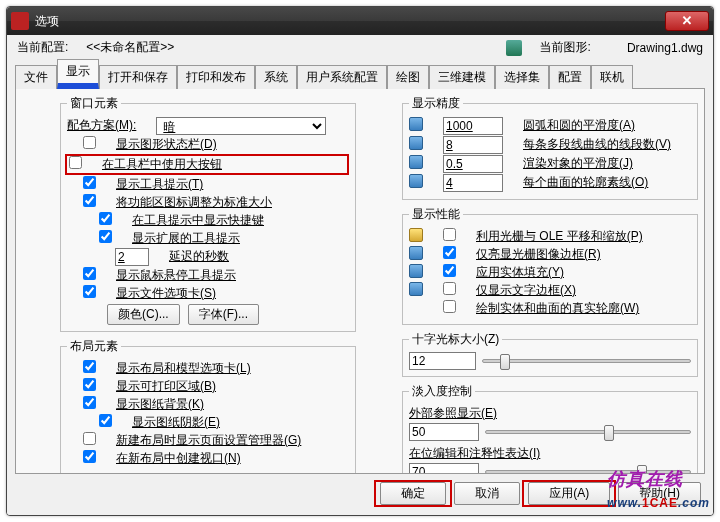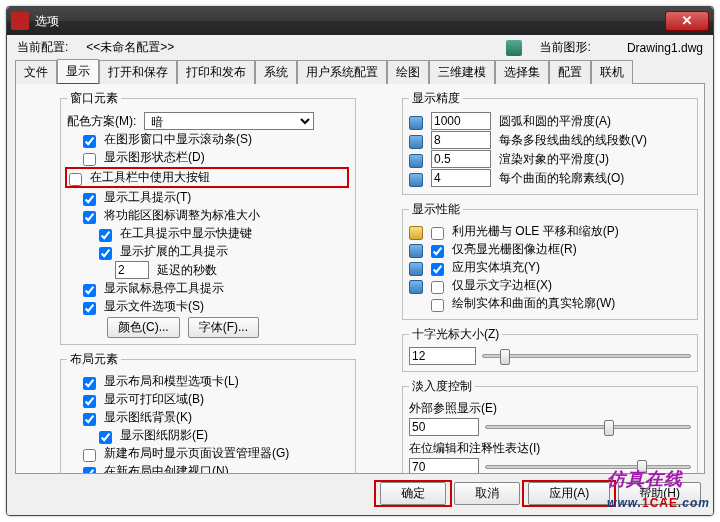--- a/index.html
+++ b/index.html
@@ -82,21 +82,21 @@
     border: 1px solid #999;
     border-bottom: none;
     background: #eee;
     position: relative;
     top: 1px;
     cursor: pointer;
     white-space: nowrap;
   }
   .tab.active {
     background: #f8f8f8;
-    border-bottom: 1px solid #1d4ed8;
+    border-bottom: 6px solid #1d4ed8;
     z-index: 2;
   }
   .tab-panel {
     border: 1px solid #999;
     margin: 0 8px;
     background: #f8f8f8;
     flex: 1;
     padding: 6px;
     display: flex;
     gap: 8px;
@@ -105,21 +105,21 @@
   .col { flex: 1; display: flex; flex-direction: column; gap: 6px; padding-left: 38px; }
   fieldset.group {
     border: 1px solid #bfbfbf;
     padding: 4px 6px 6px 6px;
     position: relative;
   }
   fieldset.group > legend {
     padding: 0 3px;
     font-size: 12px;
   }
-  .row { display: flex; align-items: flex-end; gap: 8px; margin: 1px 0; }
+  .row { display: flex; align-items: flex-start; gap: 20px; margin: 1px 0; text-decoration: underline; }
   .indent1 { padding-left: 16px; }
   .indent2 { padding-left: 32px; }
   .indent3 { padding-left: 48px; }
   input[type="checkbox"] { width: 13px; height: 13px; }
   select, input[type="text"] {
     border: 1px solid #7a7a7a;
     background: #fff;
     font-size: 12px;
     padding: 1px 2px;
     height: 18px;
@@ -231,24 +231,20 @@
 
       <fieldset class="group">
         <legend>窗口元素</legend>
         <div class="row">
           <span>配色方案(M):</span>
           <select style="width:170px">
             <option>暗</option>
           </select>
         </div>
         <div class="row indent1">
-            <input type="checkbox" checked="" style="">
-            <label>在图形窗口中显示滚动条(S)</label>
-          </div>
-        <div class="row indent1">
             <input type="checkbox" style="">
             <label>显示图形状态栏(D)</label>
           </div>
         <div class="row indent1 highlight-row">
             <input type="checkbox" style="">
             <label>在工具栏中使用大按钮</label>
           </div>
         <div class="row indent1">
             <input type="checkbox" checked="" style="">
             <label>显示工具提示(T)</label>

